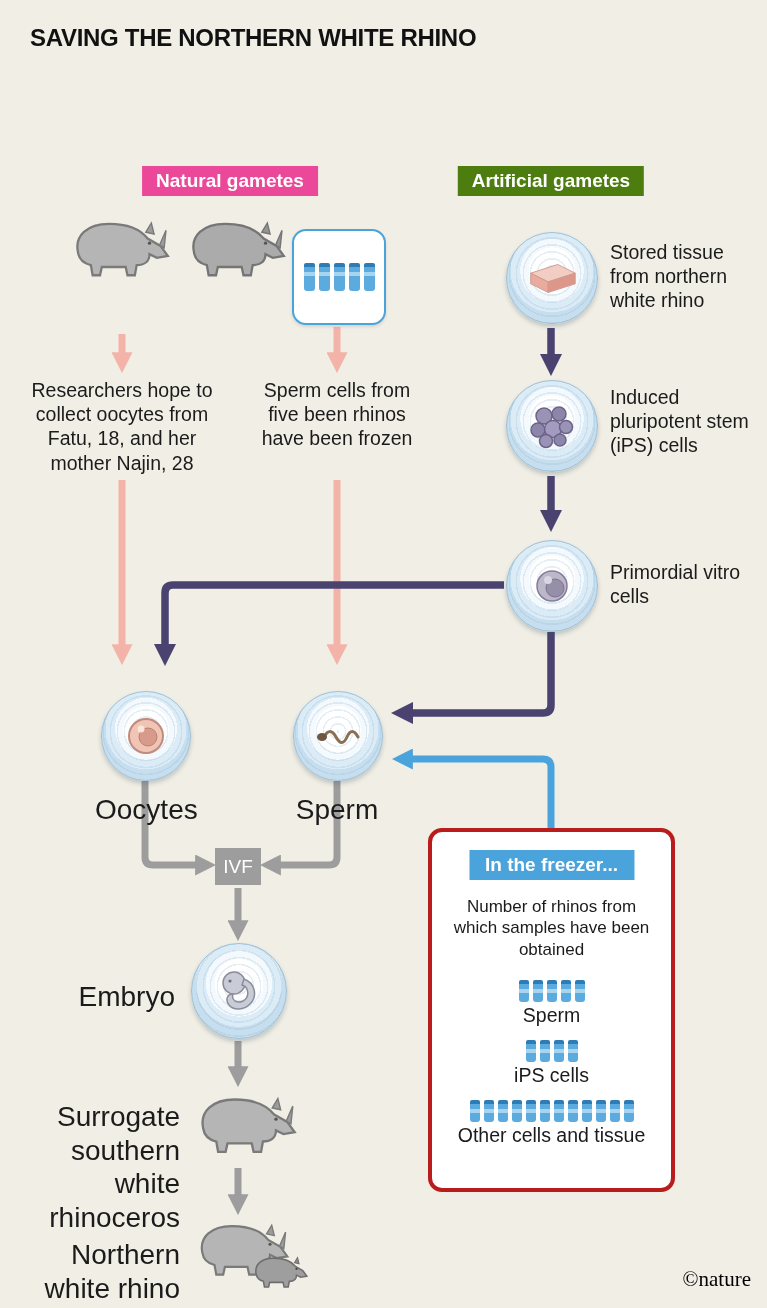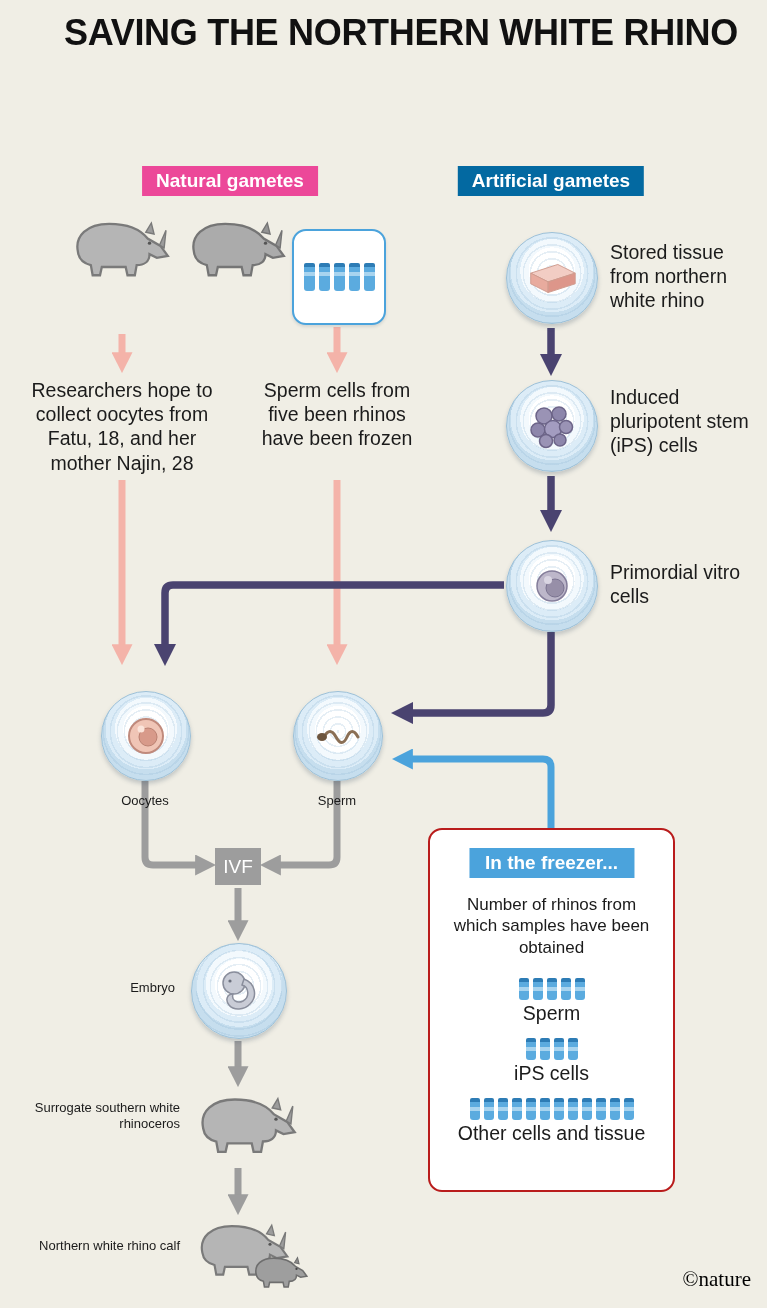--- a/index.html
+++ b/index.html
@@ -4,33 +4,33 @@
 <style>
   html,body{margin:0;padding:0;}
   body{background:#d8d6cc;}
   .canvas{
     position:relative;width:767px;height:1308px;margin:0 auto;
     background:#f0eee5;overflow:hidden;
     font-family:"Liberation Sans", sans-serif;color:#1b1b1b;
   }
   .connectors{position:absolute;left:0;top:0;pointer-events:none;}
   .page-title{
-    position:absolute;left:18px;top:12px;margin:0;width:720px;
-    font-size:36px;font-weight:800;letter-spacing:-0.3px;color:#111;text-align:right;
+    position:absolute;left:18px;top:12px;margin:12px;width:720px;
+    font-size:24px;font-weight:800;letter-spacing:-0.3px;color:#111;
   }
   .intro{
     position:absolute;left:18px;top:56px;margin:0;width:706px;
     font-size:19.5px;line-height:1.32;color:#1c1c1c;
   }
   .badge{
     position:absolute;transform:translateX(-50%);
     padding:4px 14px;color:#fff;font-weight:700;font-size:19px;white-space:nowrap;
   }
   .badge-natural{left:230px;top:166px;background:#ec4899;}
-  .badge-artificial{left:551px;top:166px;background:#0369a1;}
+  .badge-artificial{left:551px;top:166px;background:#4d7c0f;}
 
   .dish{
     position:absolute;border-radius:50%;
     border:1px solid #9cc0d8;
     background:
       repeating-radial-gradient(circle at 50% 45%, rgba(140,180,210,0.22) 0 1.5px, rgba(255,255,255,0) 1.5px 7px),
       radial-gradient(circle at 50% 42%, #ffffff 0 34%, #f3f9fd 34% 46%, #dcecf7 46% 60%, #c6deee 60% 80%, #b3d2e8 80% 100%);
     box-shadow:0 3px 4px rgba(60,80,100,0.25);
     display:flex;align-items:center;justify-content:center;
   }
@@ -43,30 +43,30 @@
   .vial{
     display:inline-block;width:10px;height:22px;margin:0 2px;
     border-radius:2px 2px 3px 3px;
     background:linear-gradient(180deg,#2d7cb5 0 4px,#5babdf 4px 9px,#a8d4ef 9px 13px,#5babdf 13px 100%);
   }
   .vial-row{display:flex;align-items:flex-end;justify-content:center;}
   .vial-row.large .vial{width:11px;height:28px;}
 
   .flow-text{position:absolute;font-size:19.5px;line-height:1.24;text-align:center;}
   .dish-label{position:absolute;font-size:19.5px;line-height:1.24;text-align:left;}
-  .node-label{position:absolute;font-size:13px;line-height:1.2;}
+  .node-label{position:absolute;font-size:28px;line-height:1.2;}
 
   .ivf-box{
     position:absolute;left:215px;top:848px;width:46px;height:37px;
     background:#9d9d9d;color:#fff;font-size:19px;
     display:flex;align-items:center;justify-content:center;
   }
   .freezer-box{
     position:absolute;left:428px;top:828px;width:247px;height:364px;
-    background:#fff;border:2px solid #b91c1c;border-radius:14px;
+    background:#fff;border:4px solid #b91c1c;border-radius:14px;
     box-sizing:border-box;
   }
   .freezer-badge{
     position:absolute;left:50%;top:18px;transform:translateX(-50%);
     background:#4ba3dc;color:#fff;font-weight:700;font-size:19px;
     padding:4px 16px;white-space:nowrap;
   }
   .freezer-subtitle{
     position:absolute;left:50%;top:64px;transform:translateX(-50%);
     width:212px;text-align:center;font-size:17px;line-height:1.25;

